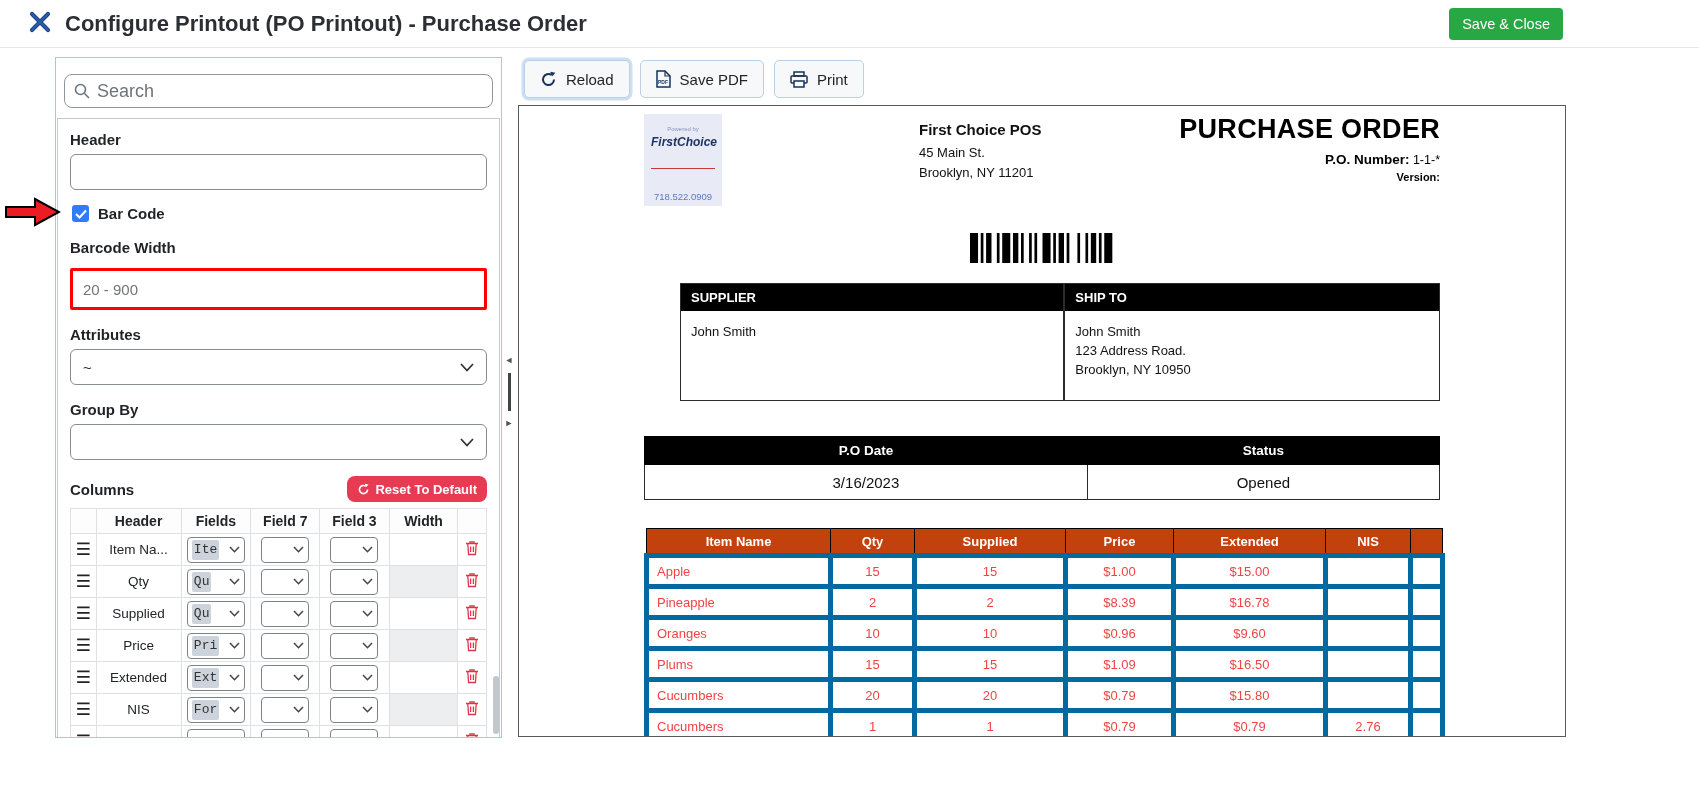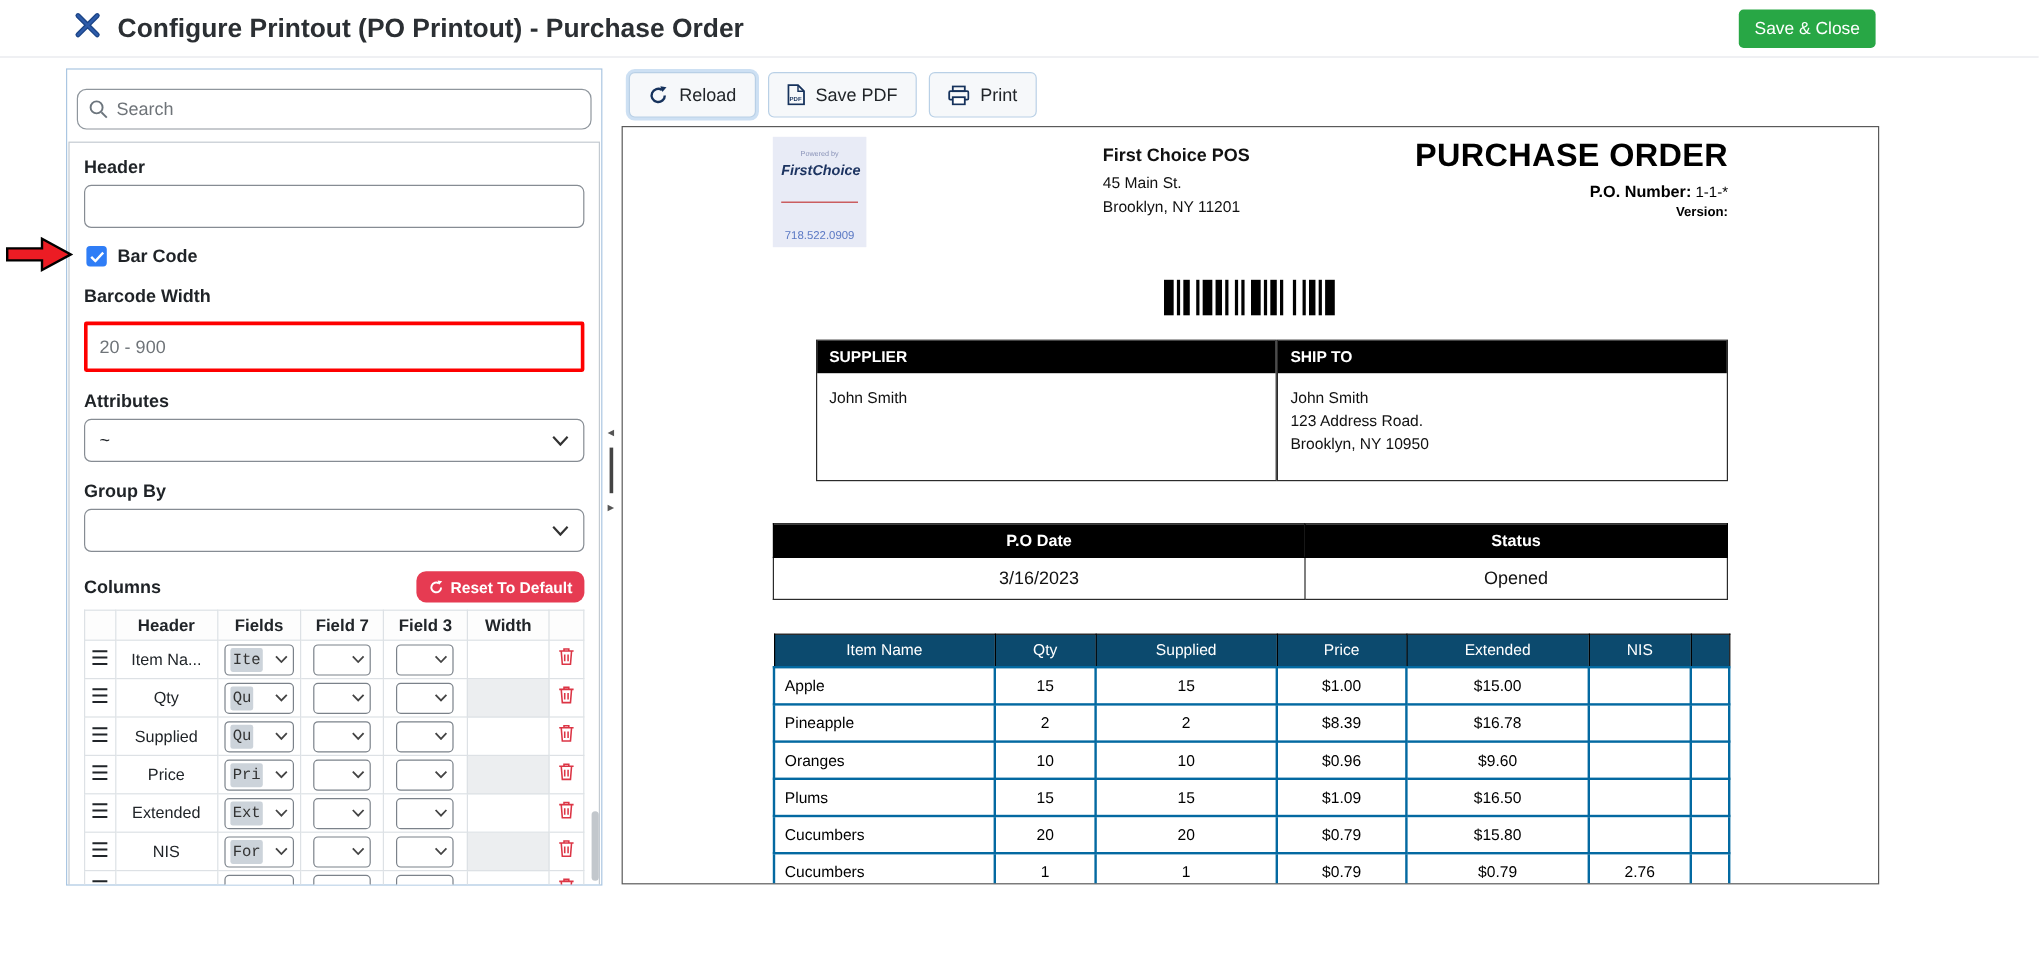--- a/index.html
+++ b/index.html
@@ -3,33 +3,33 @@
 <meta charset="utf-8">
 <style>
   * { box-sizing: border-box; margin: 0; padding: 0; }
   html,body { width: 1699px; height: 802px; }
   body {
     font-family: "Liberation Sans", sans-serif;
     background: #fff; color: #212529; overflow: hidden; position: relative;
   }
 
   
-  .topbar { height: 48px; display: flex; align-items: center; padding-left: 60px; gap: 12px; border-bottom: 1px solid #e4e7eb; }
+  .topbar { height: 48px; display: flex; align-items: center; padding-left: 27px; gap: 12px; border-bottom: 1px solid #e4e7eb; }
   .page-title { font-size: 22px; font-weight: 600; color: #2b2f33; }
   .save-close { margin-left: auto; margin-right: 136px; background: #28a745; color: #fff; border: none; border-radius: 4px; font-size: 14.5px; padding: 8px 13px; font-family: inherit; cursor: pointer; }
 
   
   .layout { display: flex; align-items: flex-start; }
   .left-gutter { width: 55px; flex: none; }
 
   
   .sidebar { width: 447px; flex: none; margin-top: 9px; height: 681px; border: 1px solid #aac6e2; background: #fff; position: relative; overflow: hidden; }
   .search-wrap { margin: 16px 8px 0; position: relative; }
   .search-wrap .s-ico { position: absolute; left: 10px; top: 9px; }
-  .search-input { width: 100%; height: 34px; border: 1px solid #8f969d; border-radius: 8px; padding: 0 10px 0 32px; font-size: 15px; font-family: inherit; }
+  .search-input { width: 100%; height: 34px; border: 1px solid #8f969d; border-radius: 8px; padding: 0 10px 0 32px; font-size: 18px; font-family: inherit; }
   input::placeholder { color: #6f7479; }
 
   .form-panel { border: 1px solid #c3cad1; margin: 10px 1px 0; padding: 12px; }
   .f-label { display: block; font-size: 15px; font-weight: 700; color: #1f2327; margin-bottom: 6px; }
   .f-label.inline { display: inline; margin: 0; }
   .text-input { width: 100%; height: 36px; border: 1px solid #868c93; border-radius: 6px; padding: 0 10px; font-size: 15px; font-family: inherit; }
   .red-outline { border: 3px solid #fe0000; border-radius: 2px; height: 42px; margin-top: 6px; }
 
   .check-row { display: flex; align-items: center; gap: 9px; margin: 15px 0 17px 2px; }
   .checkbox { width: 17px; height: 17px; border-radius: 3px; background: #2f7df6; display: inline-flex; align-items: center; justify-content: center; flex: none; cursor: pointer; }
@@ -92,22 +92,22 @@
   .box.supplier { width: 397px; height: 118px; }
   .box.shipto { width: 388px; height: 118px; }
   .box-head { background: #000; color: #fff; font-weight: 700; font-size: 13px; padding: 6px 10px; height: 27px; }
   .box-body { padding: 12px 10px; font-size: 13px; line-height: 1.45; color: #111; }
 
   .po-status { width: 100%; border-collapse: collapse; margin-top: 35px; }
   .po-status th { background: #000; color: #fff; font-size: 13.5px; font-weight: 700; height: 28px; border: 1px solid #000; text-align: center; }
   .po-status td { border: 1px solid #2b2b2b; height: 35px; text-align: center; font-size: 15px; color: #111; }
 
   .items { width: 100%; border-collapse: collapse; margin-top: 28px; table-layout: fixed; }
-  .items th { background: #0c4a6e; color: #fff; height: 27px; font-size: 13px; font-weight: 400; border: 1px solid #000; text-align: center; }
-  .items td { border: 2px solid #0369a1; height: 31px; text-align: center; font-size: 13px; color: #000000; }
+  .items th { background: #c2410c; color: #fff; height: 27px; font-size: 13px; font-weight: 700; border: 1px solid #000; text-align: center; }
+  .items td { border: 5px solid #0369a1; height: 31px; text-align: center; font-size: 13px; color: #ef4444; }
   .items td.name { text-align: left; padding-left: 8px; }
 
   
   .annot-arrow { position: absolute; left: 5px; top: 197px; }
 </style>
 </head>
 <body>
 
 <div class="topbar">
   <span class="app-icon">

